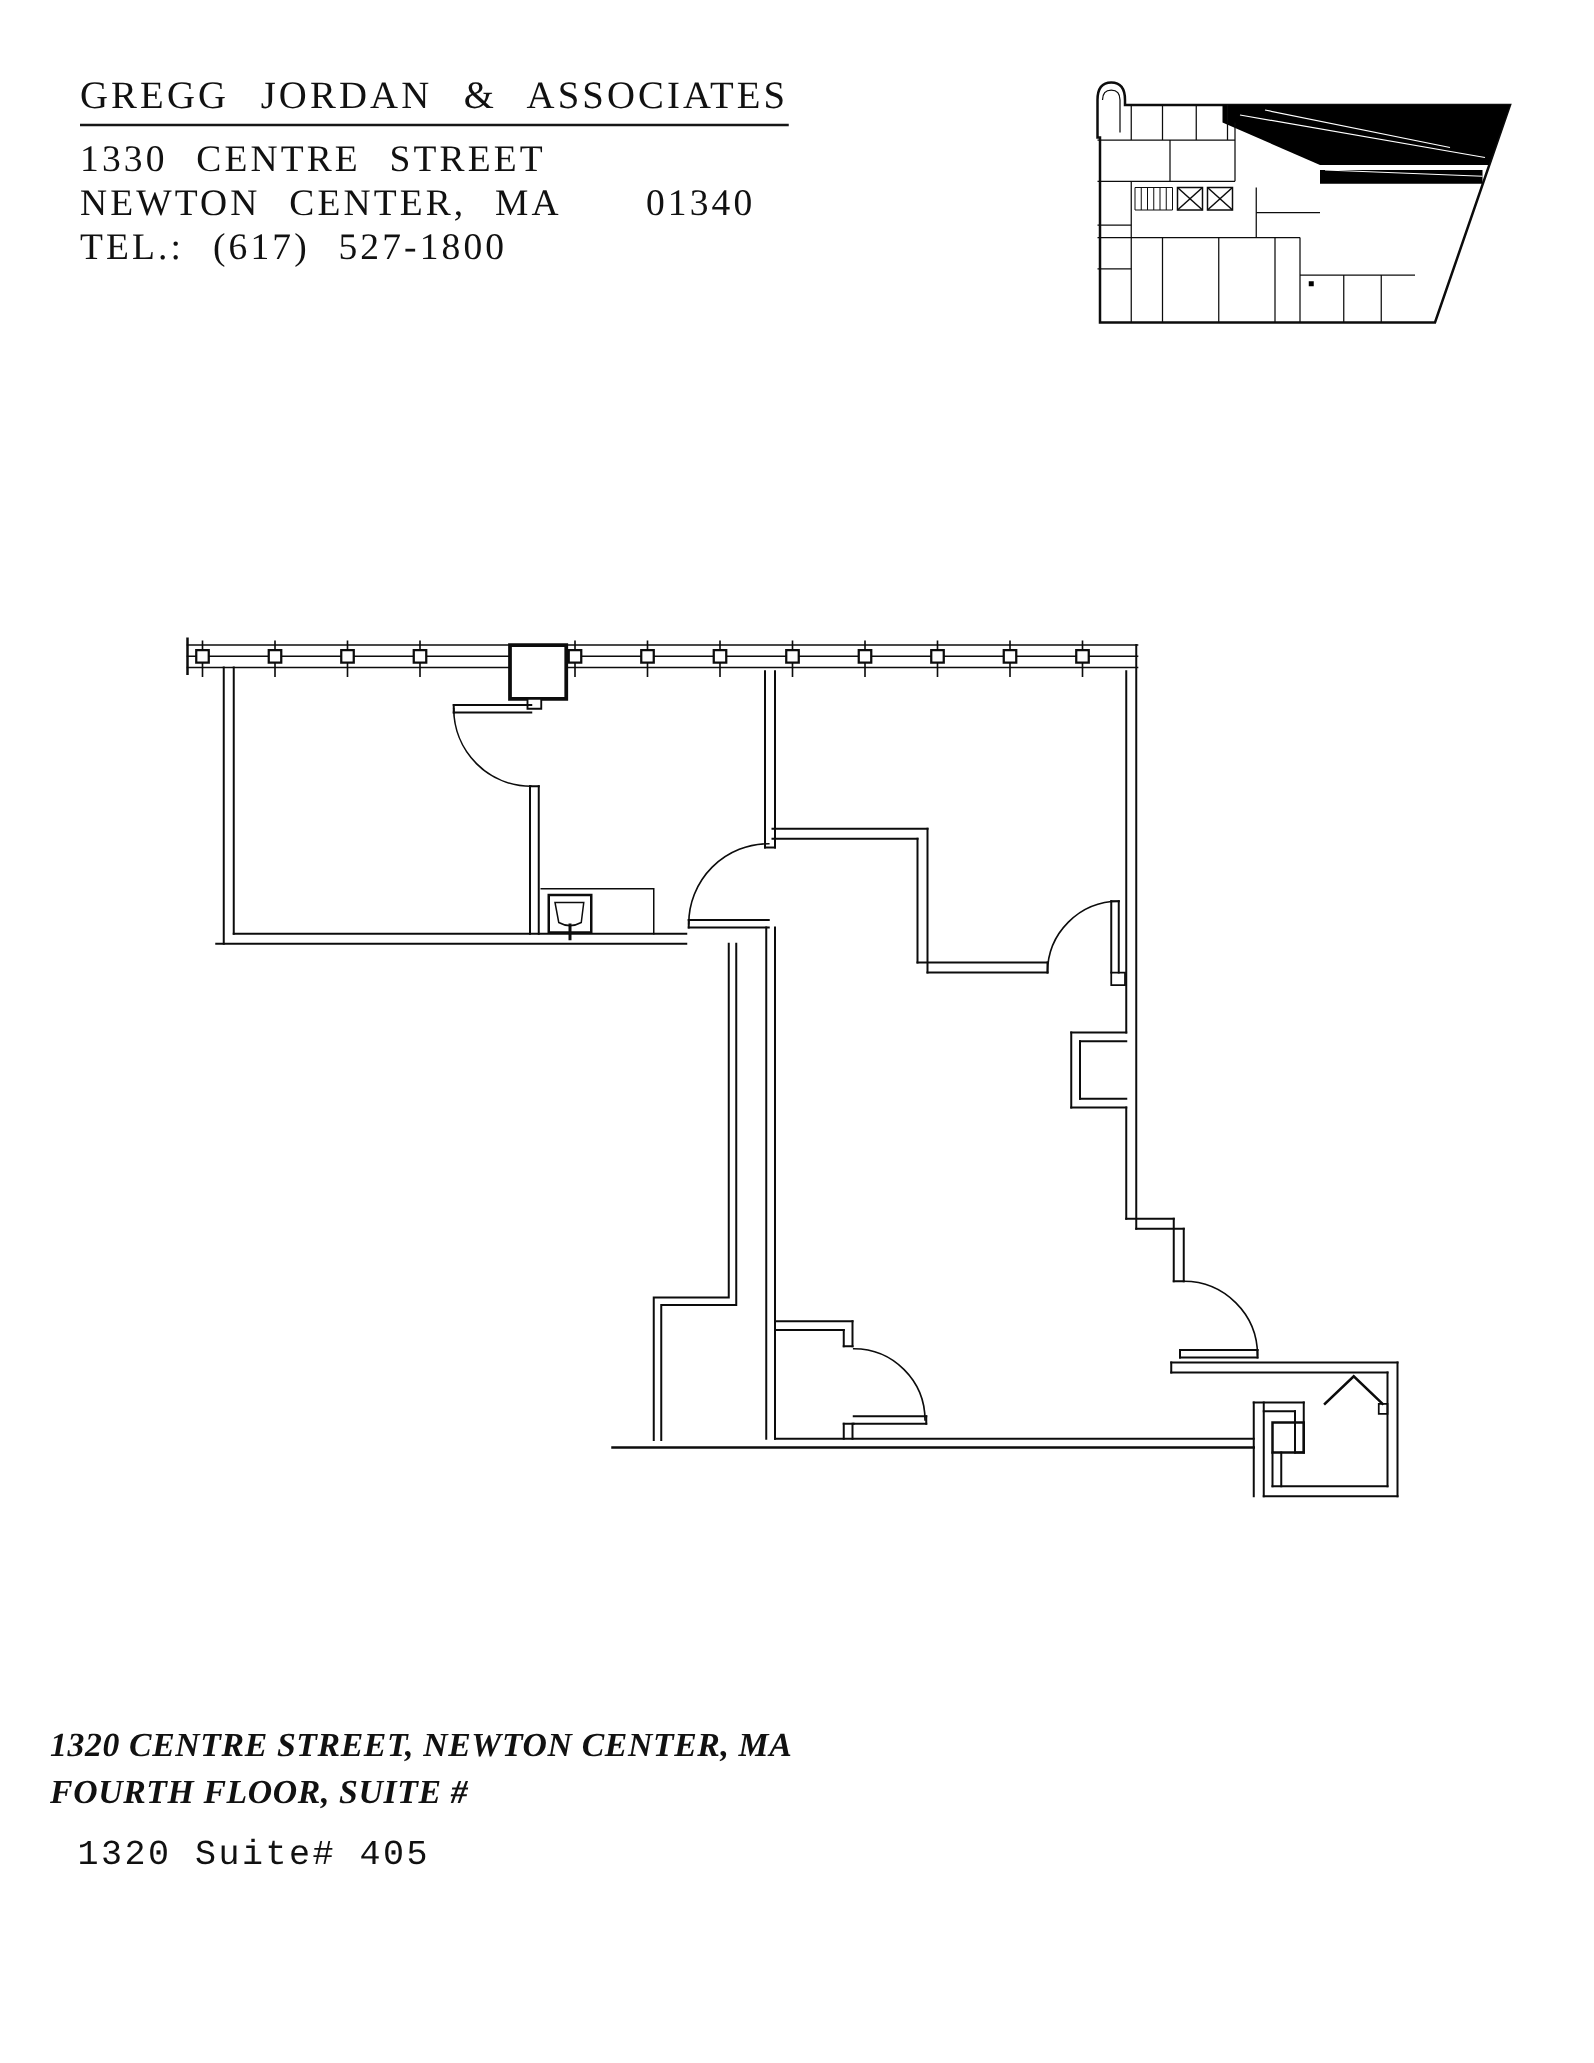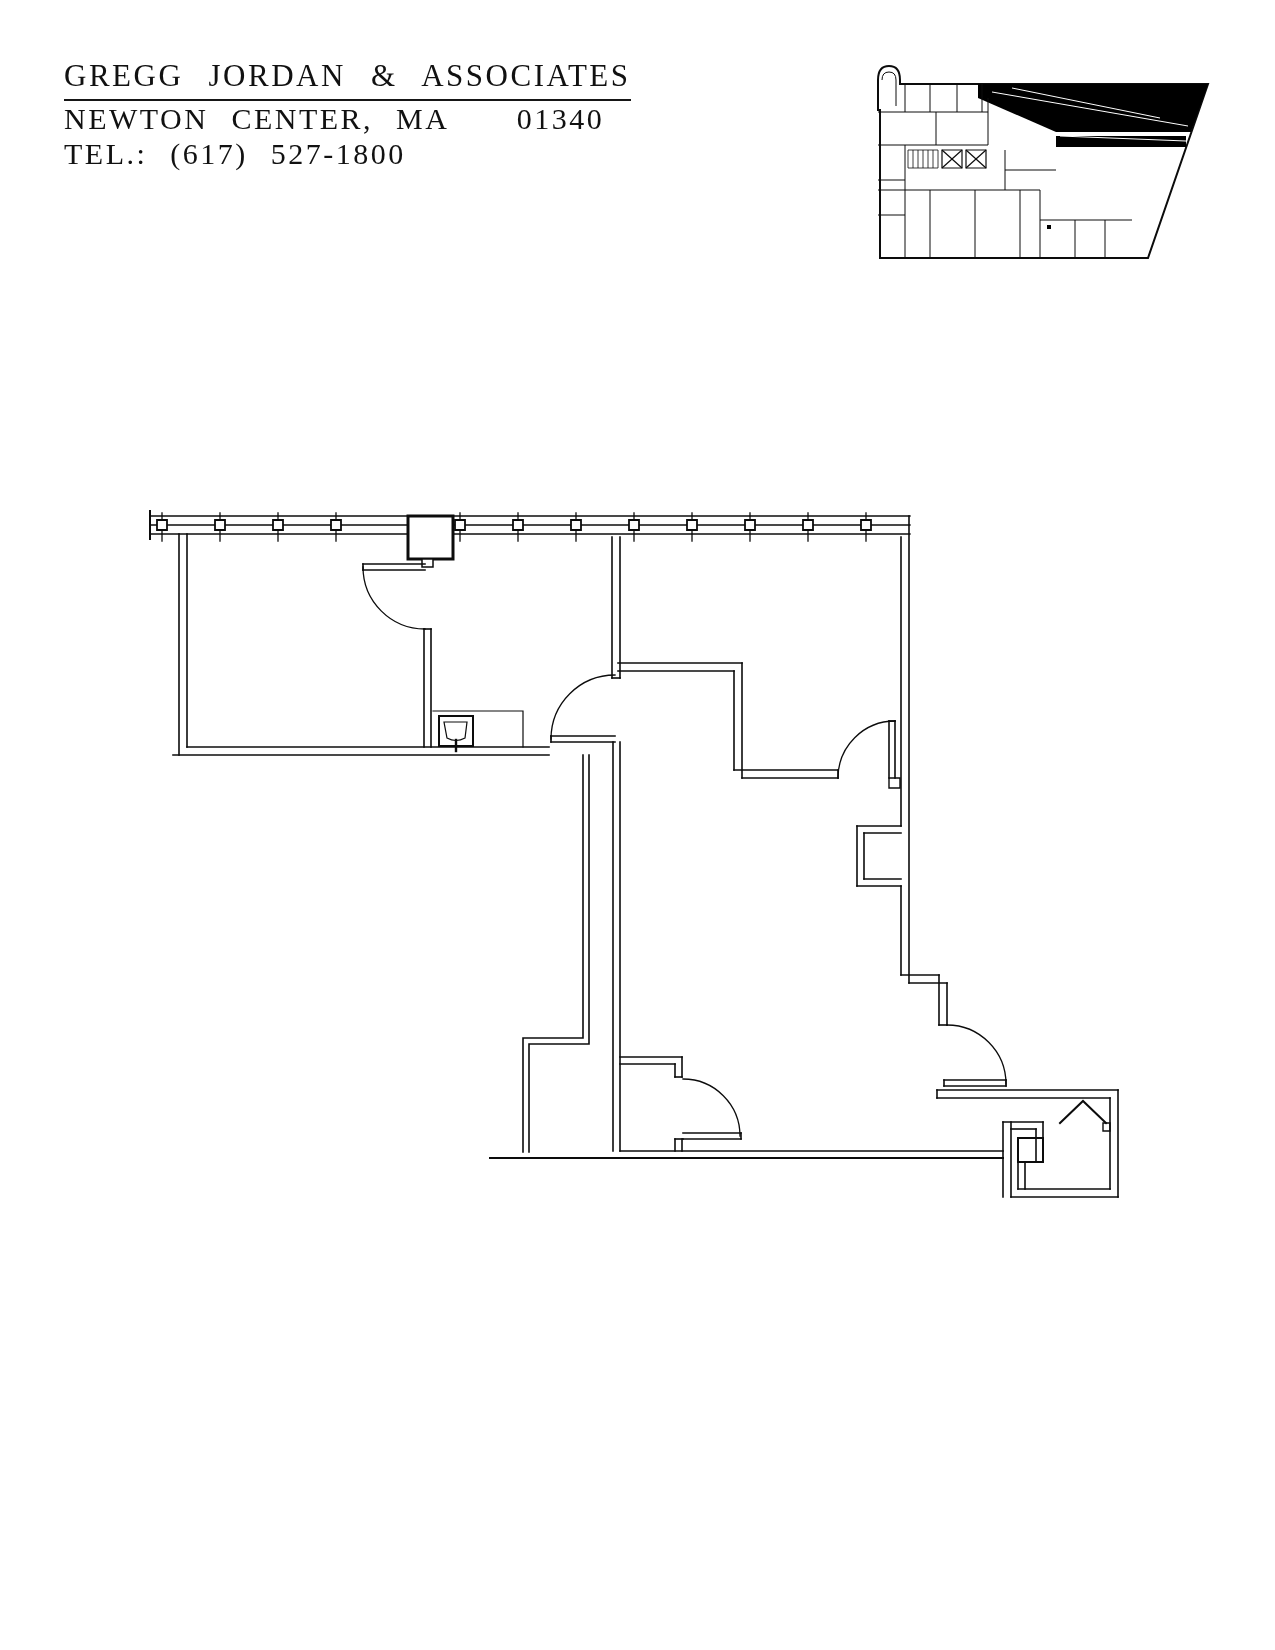--- a/index.html
+++ b/index.html
@@ -54,20 +54,21 @@
     white-space:pre;
   }
 </style>
 </head>
 <body>
 
 <div class="page">
 
   <div class="letterhead">
     <div class="company">GREGG JORDAN &amp; ASSOCIATES</div>
+    <div class="addr first">1330 CENTRE STREET</div>
     <div class="addr">NEWTON CENTER, MA   01340</div>
     <div class="addr">TEL.: (617) 527-1800</div>
   </div>
 
   <svg class="keyplan" width="346" height="208" viewBox="872 56 346 208" fill="none" stroke="#0c0c0c" stroke-width="1.5">
     <g>
       <path d="M 880 110 L 880 258 L 1148 258 L 1208 84 L 900 84 L 900 80 Q 900 66 889 66 Q 878 66 878 80 L 878 110 Z" stroke-width="2"></path>
       <path d="M 882 80 Q 882 72 889 72 Q 896 72 896 80 L 896 106" stroke-width="1"></path>
     </g>
     <g stroke="none" fill="#000000">
@@ -290,14 +291,19 @@
       <rect x="1018" y="1138" width="25" height="24" stroke-width="2"></rect>
       <line x1="1018" y1="1162" x2="1018" y2="1189"></line>
       <line x1="1025" y1="1162" x2="1025" y2="1189"></line>
       <g stroke-width="2">
         <path d="M 1060 1123 L 1083 1101 L 1106 1123"></path>
         <rect x="1103" y="1123" width="7" height="8" stroke-width="1.4"></rect>
       </g>
     </g>
   </svg>
 
+  <div class="footer">
+    <div class="loc">1320 CENTRE STREET, NEWTON CENTER, MA</div>
+    <div class="loc">FOURTH FLOOR, SUITE #</div>
+    <div class="suite">1320 Suite# 405</div>
+  </div>
 
 </div>
 
 </body></html>

